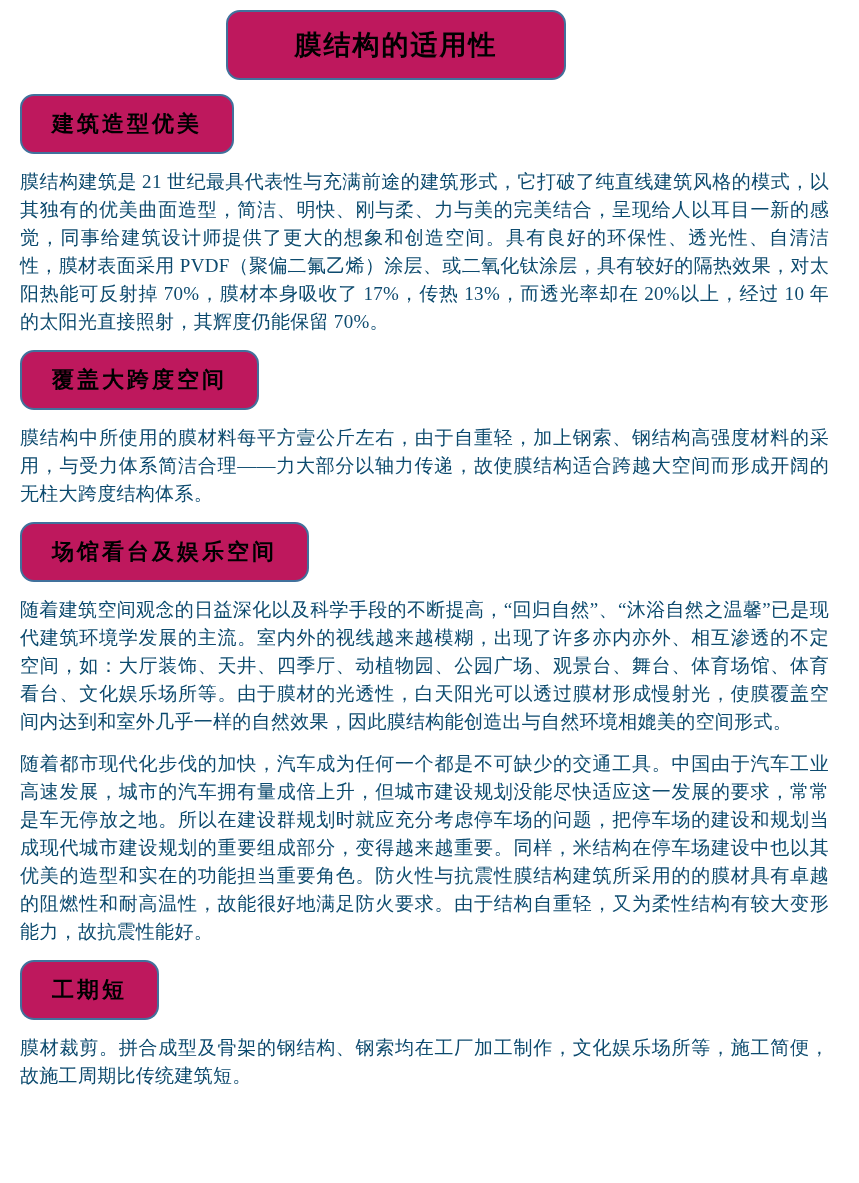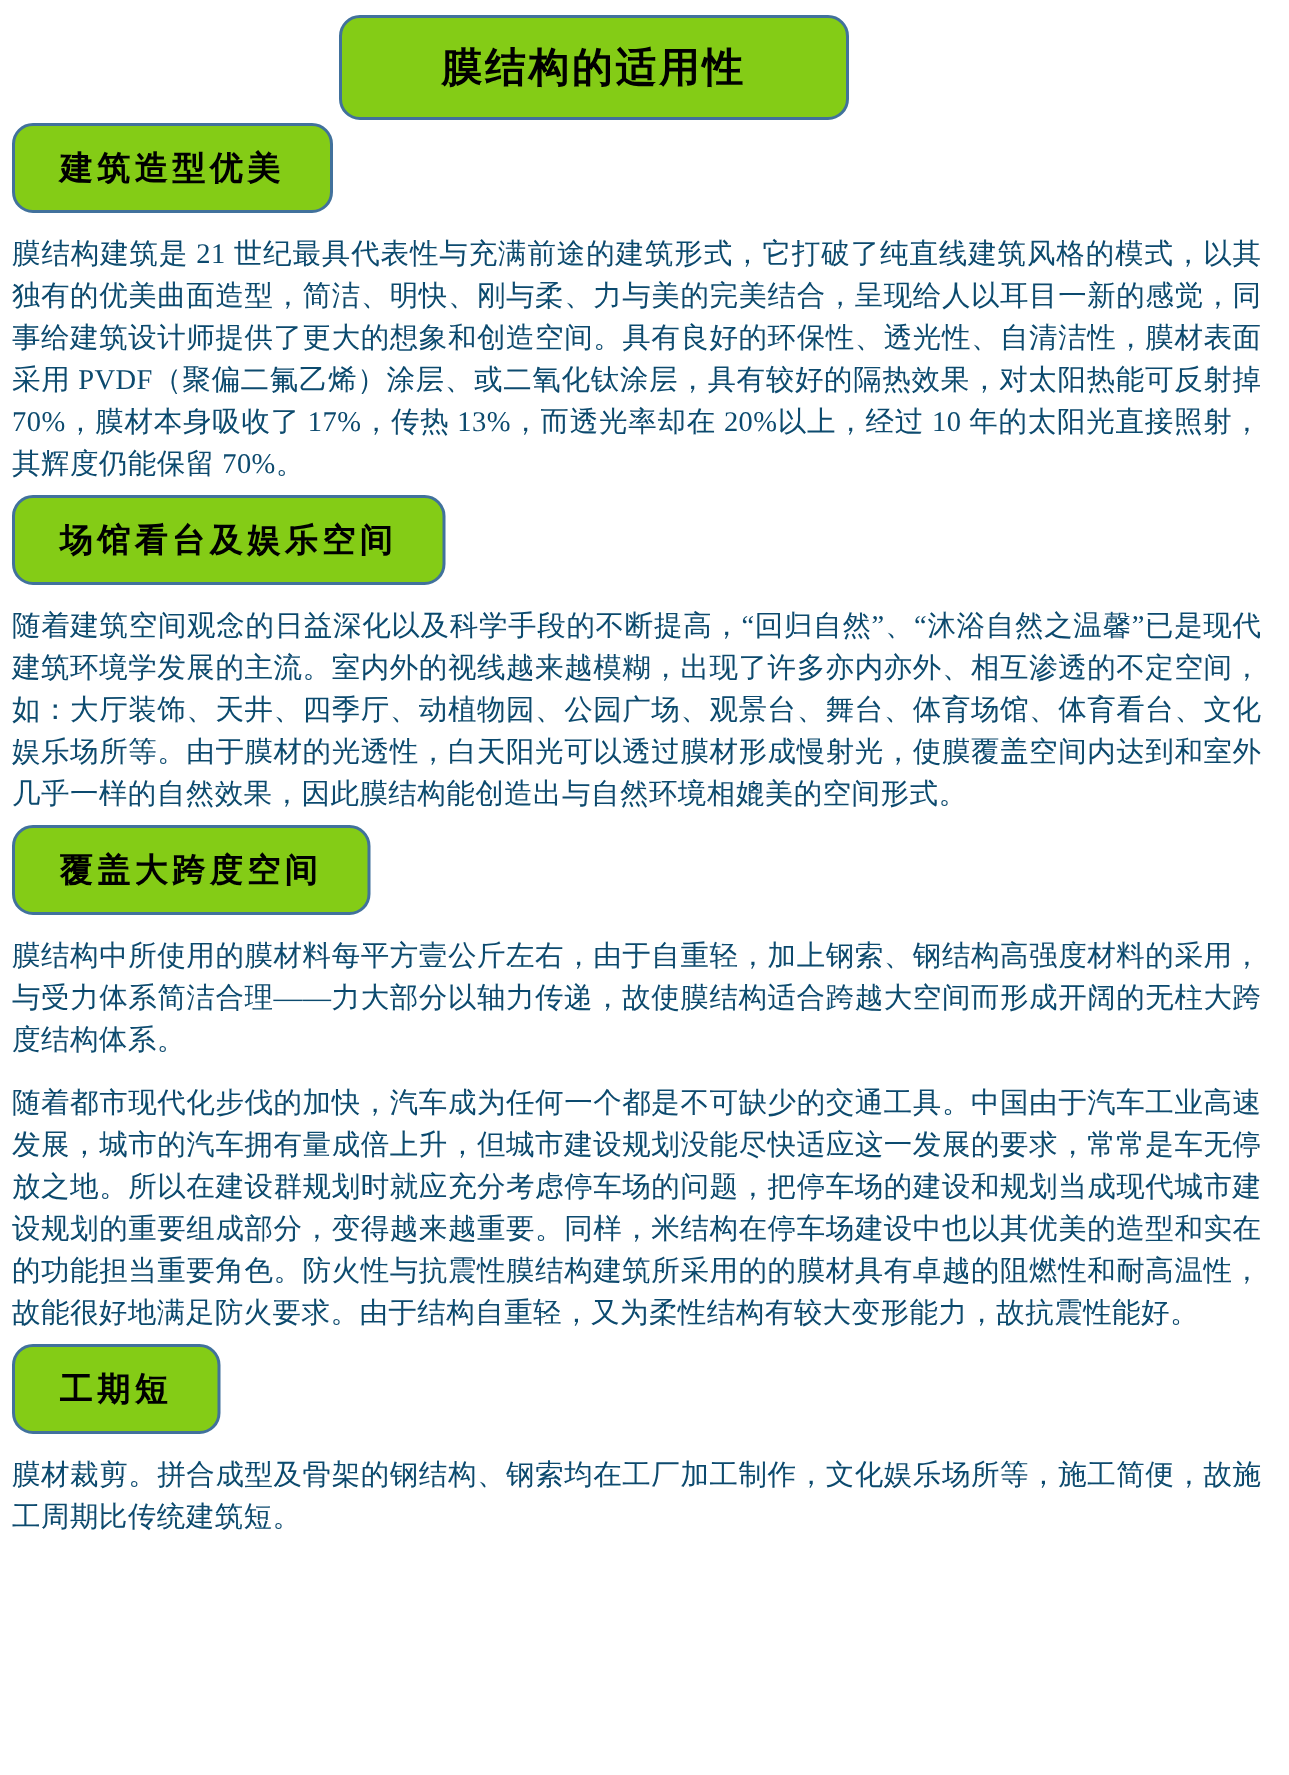--- a/index.html
+++ b/index.html
@@ -16,21 +16,21 @@
   }
   .page {
     box-sizing: border-box;
     width: 859px;
     height: 1183px;
     padding-top: 10px;
     background: #ffffff;
   }
   .banner {
     box-sizing: border-box;
-    background: #84cc16;
+    background: #be185d;
     border: 2px solid #41719C;
     border-radius: 14px;
     font-weight: bold;
     color: #000000;
     font-family: "Liberation Serif", "DejaVu Serif", serif;
   }
   .title-box {
     width: 340px;
     margin-left: 226px;
     height: 70px;
@@ -53,42 +53,42 @@
     text-align: center;
   }
   .para {
     margin: 14px 18px 4px 8px;
     font-size: 19px;
     line-height: 28px;
     text-align: justify;
     letter-spacing: 0.3px;
     color: #0c4a6e;
   }
-  .section-block { margin: 0; }
+  .section-block { margin: 12px; }
 </style>
 </head>
 <body>
 
 <div class="page">
 
   <div class="banner title-box">膜结构的适用性</div>
 
   <div class="section-block">
     <div class="banner section-heading first-heading">建筑造型优美</div>
     <div class="para">膜结构建筑是 21 世纪最具代表性与充满前途的建筑形式，它打破了纯直线建筑风格的模式，以其独有的优美曲面造型，简洁、明快、刚与柔、力与美的完美结合，呈现给人以耳目一新的感觉，同事给建筑设计师提供了更大的想象和创造空间。具有良好的环保性、透光性、自清洁性，膜材表面采用 PVDF（聚偏二氟乙烯）涂层、或二氧化钛涂层，具有较好的隔热效果，对太阳热能可反射掉 70%，膜材本身吸收了 17%，传热 13%，而透光率却在 20%以上，经过 10 年的太阳光直接照射，其辉度仍能保留 70%。</div>
   </div>
 
   <div class="section-block">
-    <div class="banner section-heading">场馆看台及娱乐空间</div>
-    <div class="para">随着建筑空间观念的日益深化以及科学手段的不断提高，“回归自然”、“沐浴自然之温馨”已是现代建筑环境学发展的主流。室内外的视线越来越模糊，出现了许多亦内亦外、相互渗透的不定空间，如：大厅装饰、天井、四季厅、动植物园、公园广场、观景台、舞台、体育场馆、体育看台、文化娱乐场所等。由于膜材的光透性，白天阳光可以透过膜材形成慢射光，使膜覆盖空间内达到和室外几乎一样的自然效果，因此膜结构能创造出与自然环境相媲美的空间形式。</div>
+    <div class="banner section-heading">覆盖大跨度空间</div>
+    <div class="para">膜结构中所使用的膜材料每平方壹公斤左右，由于自重轻，加上钢索、钢结构高强度材料的采用，与受力体系简洁合理——力大部分以轴力传递，故使膜结构适合跨越大空间而形成开阔的无柱大跨度结构体系。</div>
   </div>
 
   <div class="section-block">
-    <div class="banner section-heading">覆盖大跨度空间</div>
-    <div class="para">膜结构中所使用的膜材料每平方壹公斤左右，由于自重轻，加上钢索、钢结构高强度材料的采用，与受力体系简洁合理——力大部分以轴力传递，故使膜结构适合跨越大空间而形成开阔的无柱大跨度结构体系。</div>
+    <div class="banner section-heading">场馆看台及娱乐空间</div>
+    <div class="para">随着建筑空间观念的日益深化以及科学手段的不断提高，“回归自然”、“沐浴自然之温馨”已是现代建筑环境学发展的主流。室内外的视线越来越模糊，出现了许多亦内亦外、相互渗透的不定空间，如：大厅装饰、天井、四季厅、动植物园、公园广场、观景台、舞台、体育场馆、体育看台、文化娱乐场所等。由于膜材的光透性，白天阳光可以透过膜材形成慢射光，使膜覆盖空间内达到和室外几乎一样的自然效果，因此膜结构能创造出与自然环境相媲美的空间形式。</div>
   </div>
 
   <div class="section-block">
     <div class="para">随着都市现代化步伐的加快，汽车成为任何一个都是不可缺少的交通工具。中国由于汽车工业高速发展，城市的汽车拥有量成倍上升，但城市建设规划没能尽快适应这一发展的要求，常常是车无停放之地。所以在建设群规划时就应充分考虑停车场的问题，把停车场的建设和规划当成现代城市建设规划的重要组成部分，变得越来越重要。同样，米结构在停车场建设中也以其优美的造型和实在的功能担当重要角色。防火性与抗震性膜结构建筑所采用的的膜材具有卓越的阻燃性和耐高温性，故能很好地满足防火要求。由于结构自重轻，又为柔性结构有较大变形能力，故抗震性能好。</div>
   </div>
 
   <div class="section-block">
     <div class="banner section-heading">工期短</div>
     <div class="para">膜材裁剪。拼合成型及骨架的钢结构、钢索均在工厂加工制作，文化娱乐场所等，施工简便，故施工周期比传统建筑短。</div>
   </div>

